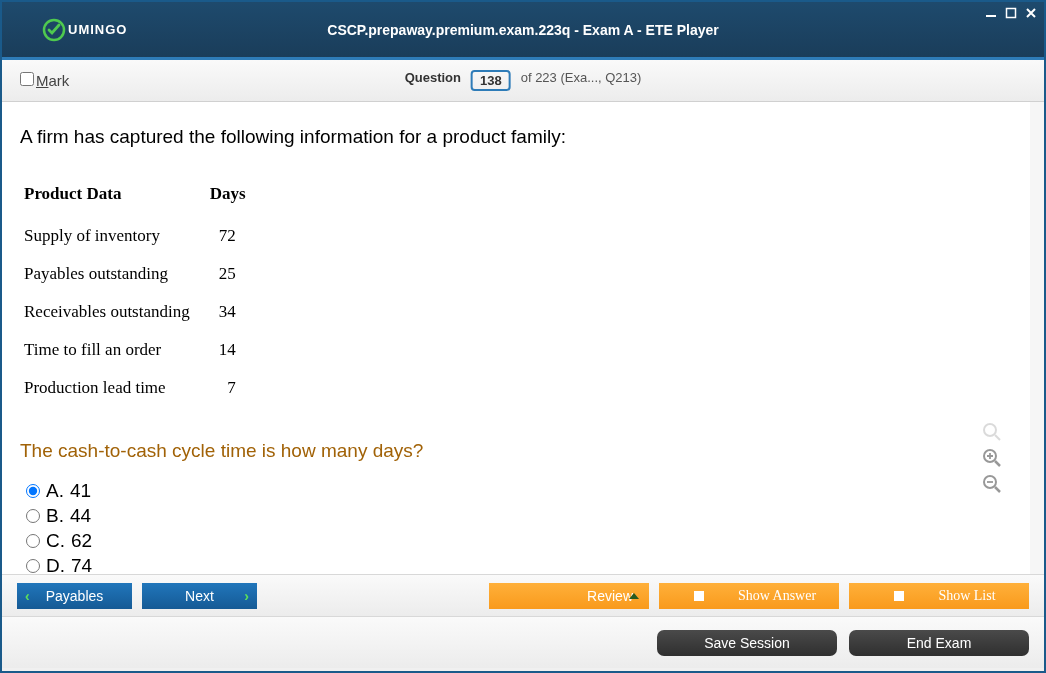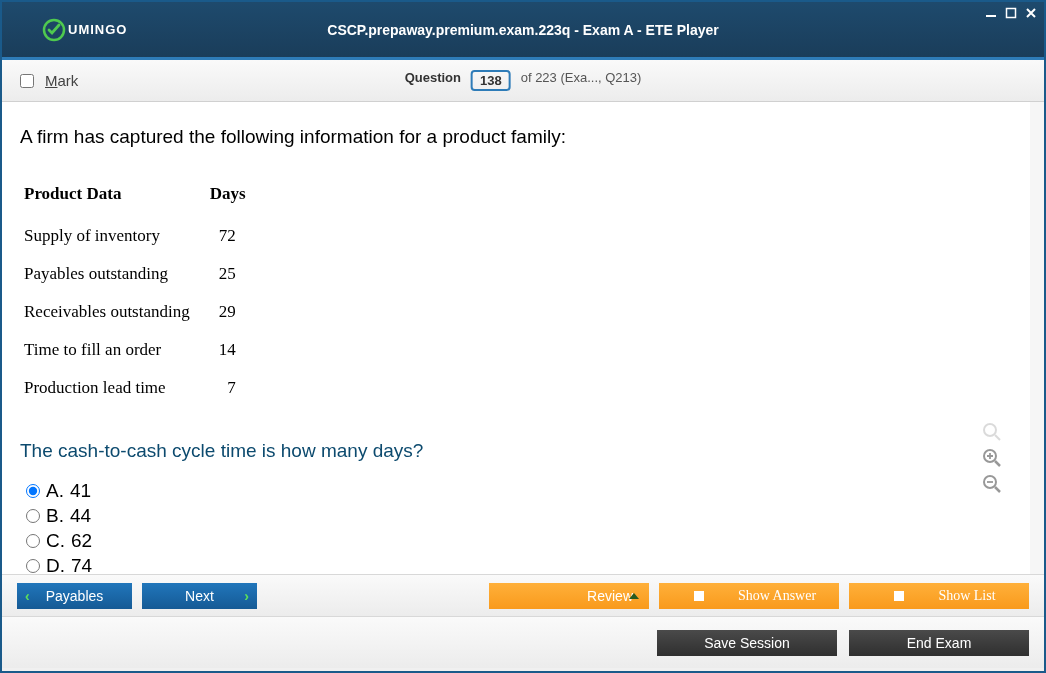--- a/index.html
+++ b/index.html
@@ -62,22 +62,21 @@
   height: 42px;
   background: linear-gradient(to bottom, #fafafa, #ececec);
   border-bottom: 1px solid #d0d0d0;
   display: flex;
   align-items: center;
   padding: 0 18px;
   position: relative;
 }
 .mark-wrap {
   display: flex;
-  align-items: center;
-  gap: 11px;
+  gap: 2px;
 }
 .mark-wrap input[type="checkbox"] {
   width: 14px;
   height: 14px;
 }
 .mark-label {
   color: #444;
   font-size: 15px;
 }
 .mark-label::first-letter { text-decoration: underline; }
@@ -121,21 +120,21 @@
   font-family: "Times New Roman", serif;
   font-size: 17px;
   text-align: left;
   padding: 8px 18px 8px 0;
 }
 .data-table th { font-weight: bold; padding-bottom: 12px; }
 .data-table td.days { text-align: right; padding-right: 28px; }
 .sub-question {
   font-family: Arial, sans-serif;
   font-size: 19px;
-  color: #0c4a6e;
+  color: #a16207;
   margin-bottom: 18px;
 }
 .options {
   margin-left: 6px;
 }
 .option-row {
   display: flex;
   align-items: center;
   gap: 6px;
   font-family: Arial, sans-serif;
@@ -188,21 +187,21 @@
   justify-content: center;
   cursor: pointer;
   position: relative;
 }
 .btn-blue { background: linear-gradient(to bottom, #2176bb, #155a95); }
 .btn-orange { background: linear-gradient(to bottom, #ffb03a, #f99a1c); }
 .btn-dark { background: linear-gradient(to bottom, #4a4a4a, #2f2f2f); }
 .btn-prev, .btn-next { width: 115px; }
 .btn-review { width: 160px; justify-content: flex-end; padding-right: 16px; }
 .btn-show-answer, .btn-show-list { width: 180px; justify-content: center; gap: 34px; padding-left: 12px; font-family: Liberation Serif, serif; }
-.btn-session, .btn-end { width: 180px; }
+.btn-session, .btn-end { width: 180px; border-radius: 7px; }
 .chev { font-size: 14px; font-weight: bold; }
 .chev-left { position: absolute; left: 8px; color: #5be05b; }
 .chev-right { position: absolute; right: 8px; color: #5be05b; }
 .tri-up {
   position: absolute;
   right: 10px;
   width: 0; height: 0;
   border-left: 5px solid transparent;
   border-right: 5px solid transparent;
   border-bottom: 6px solid #2a5a1f;
@@ -270,21 +269,21 @@
         <tr>
           <td>Supply of inventory</td>
           <td class="days">72</td>
         </tr>
         <tr>
           <td>Payables outstanding</td>
           <td class="days">25</td>
         </tr>
         <tr>
           <td>Receivables outstanding</td>
-          <td class="days">29</td>
+          <td class="days">34</td>
         </tr>
         <tr>
           <td>Time to fill an order</td>
           <td class="days">14</td>
         </tr>
         <tr>
           <td>Production lead time</td>
           <td class="days">7</td>
         </tr>
       </tbody>

